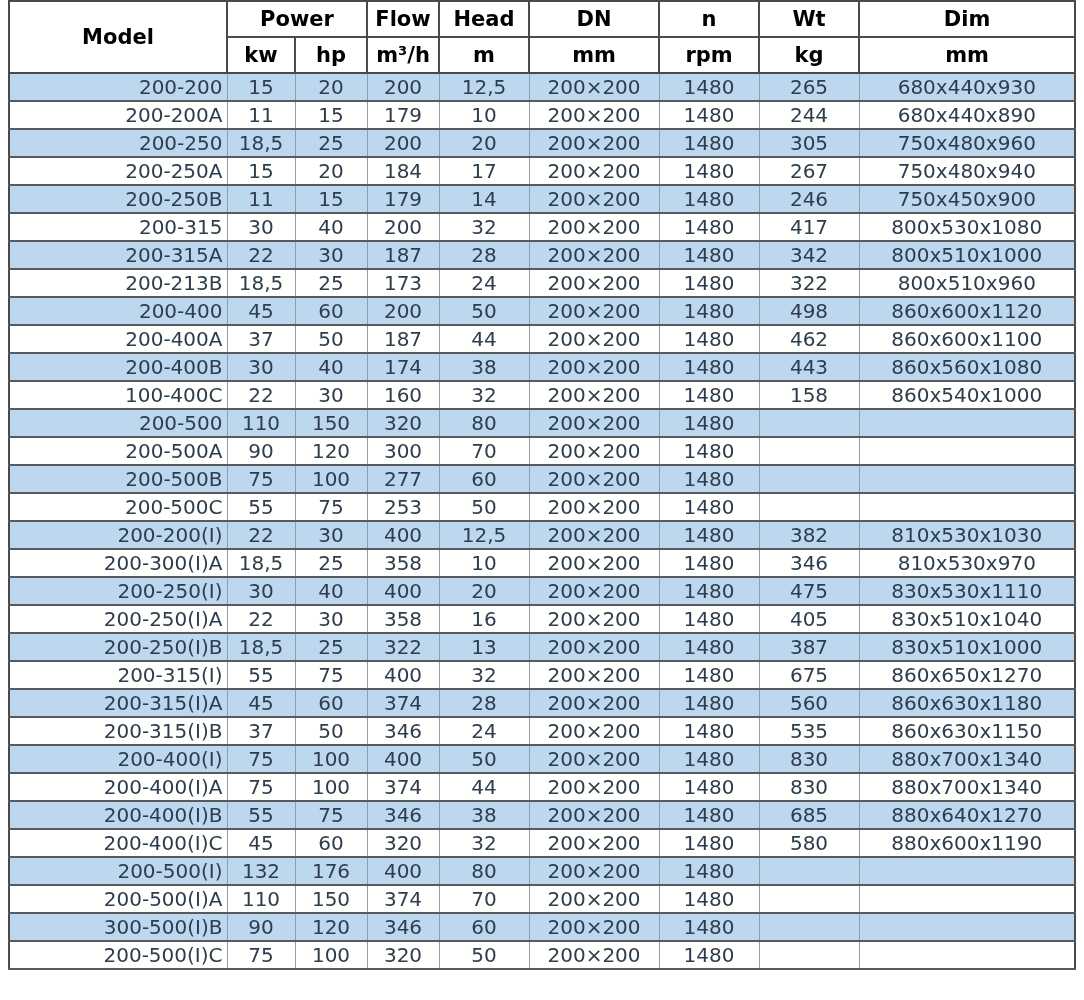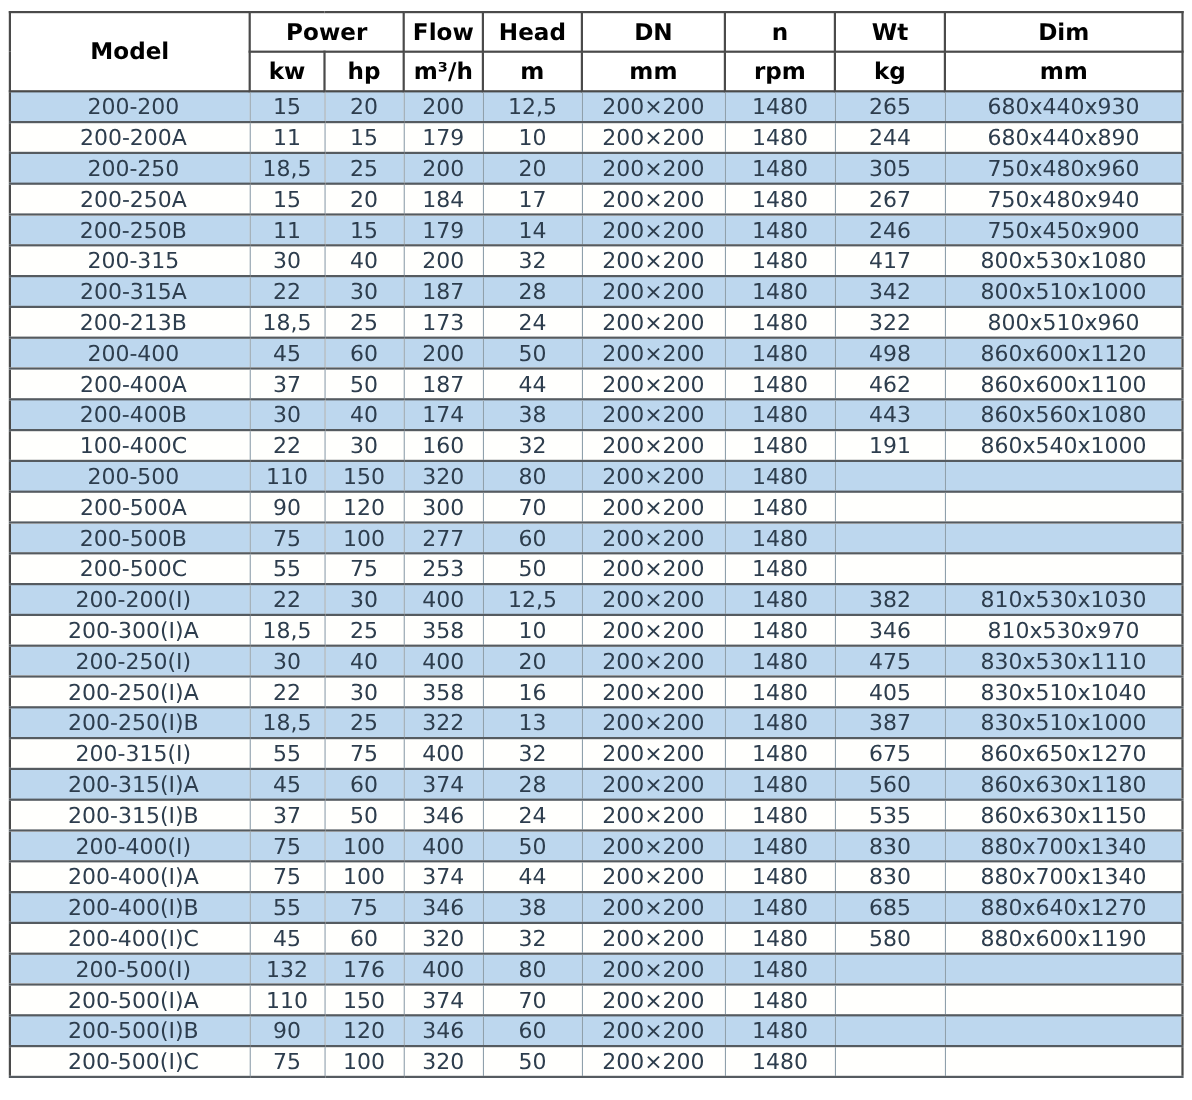--- a/index.html
+++ b/index.html
@@ -1,21 +1,21 @@
 <!DOCTYPE html>
 <html style="--row_alt: #bdd7ee; --row_base: #fffffd; --border_outer: #4a4a4a; --border_h: #555b60; --border_v: #8fa0ab; --header_text: #000000; --data_text: #2d3d4d;"><head>
 <meta charset="utf-8">
 <style>
   html,body{margin:0;padding:0;}
   body{
     width:1084px;height:1000px;background:#ffffff;
     font-family:"DejaVu Sans","Liberation Sans",sans-serif;
     overflow:hidden;
   }
-  .wrap{padding:10px 8px 0 8px;}
+  .wrap{padding:0 8px 0 8px;}
   table{
     border-collapse:collapse;
     width:1068px;
     table-layout:fixed;
     border:2px solid var(--border_outer,#4a4a4a);
   }
   col.c-model{width:218px;}
   col.c-kw{width:68px;}
   col.c-hp{width:72px;}
   col.c-flow{width:72px;}
@@ -44,21 +44,21 @@
     height:26px;
     line-height:26px;
     padding:0 4px;
     border-top:2px solid var(--border_h,#555b60);
     border-bottom:2px solid var(--border_h,#555b60);
     border-left:1px solid var(--border_v,#8fa0ab);
     border-right:1px solid var(--border_v,#8fa0ab);
     overflow:hidden;
     white-space:nowrap;
   }
-  td:first-child{text-align:center;padding-left:10px;}
+  td:first-child{text-align:right;padding-left:10px;}
   tbody tr:nth-child(odd){background:var(--row_alt,#bdd7ee);}
   tbody tr:nth-child(even){background:var(--row_base,#fffffd);}
 </style>
 </head>
 <body>
 
 <div class="wrap">
   <table>
     <colgroup>
       <col class="c-model">
@@ -216,21 +216,21 @@
           <td>860x560x1080</td>
         </tr>
         <tr>
           <td>100-400C</td>
           <td>22</td>
           <td>30</td>
           <td>160</td>
           <td>32</td>
           <td>200×200</td>
           <td>1480</td>
-          <td>191</td>
+          <td>158</td>
           <td>860x540x1000</td>
         </tr>
         <tr>
           <td>200-500</td>
           <td>110</td>
           <td>150</td>
           <td>320</td>
           <td>80</td>
           <td>200×200</td>
           <td>1480</td>
@@ -418,21 +418,21 @@
           <td>110</td>
           <td>150</td>
           <td>374</td>
           <td>70</td>
           <td>200×200</td>
           <td>1480</td>
           <td></td>
           <td></td>
         </tr>
         <tr>
-          <td>200-500(I)B</td>
+          <td>300-500(I)B</td>
           <td>90</td>
           <td>120</td>
           <td>346</td>
           <td>60</td>
           <td>200×200</td>
           <td>1480</td>
           <td></td>
           <td></td>
         </tr>
         <tr>

